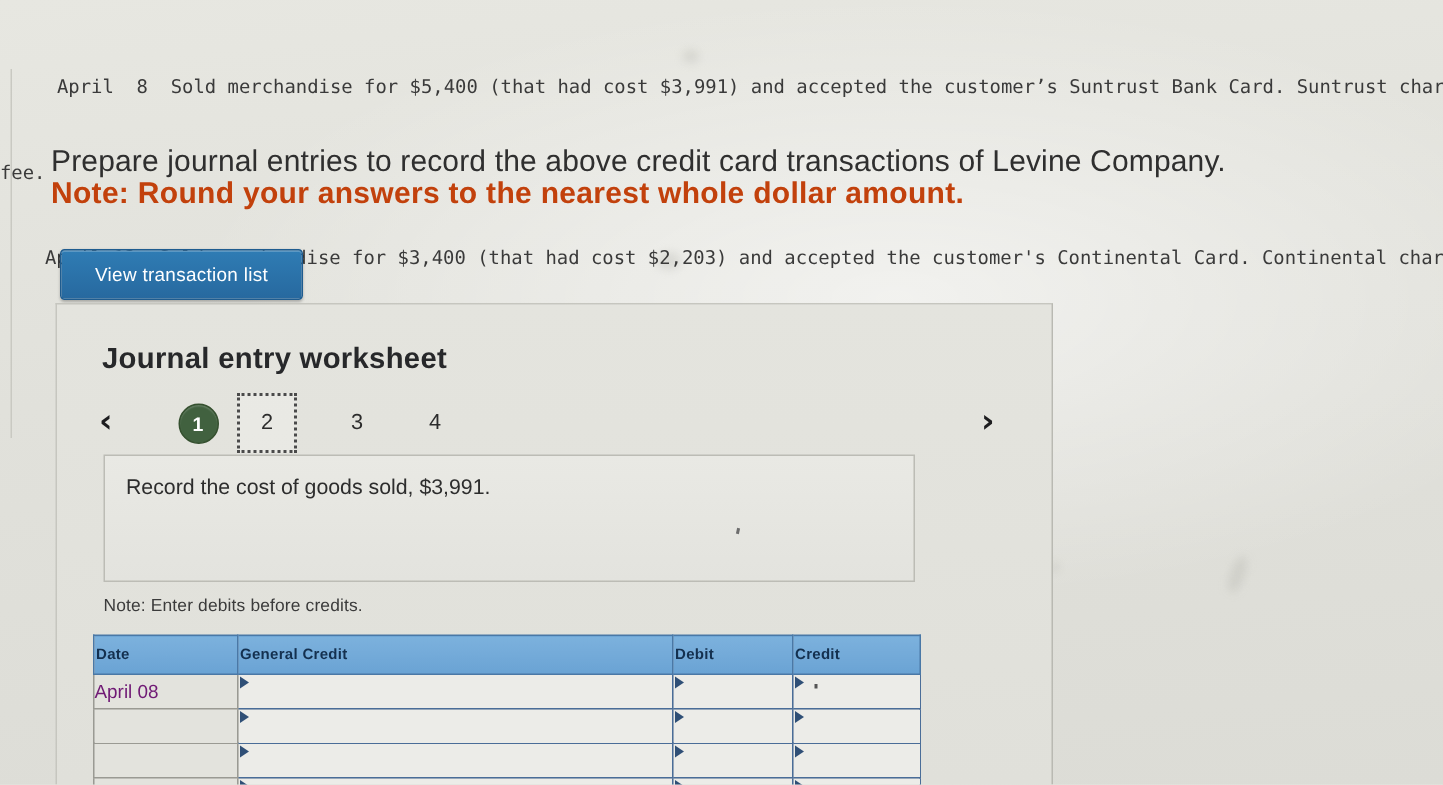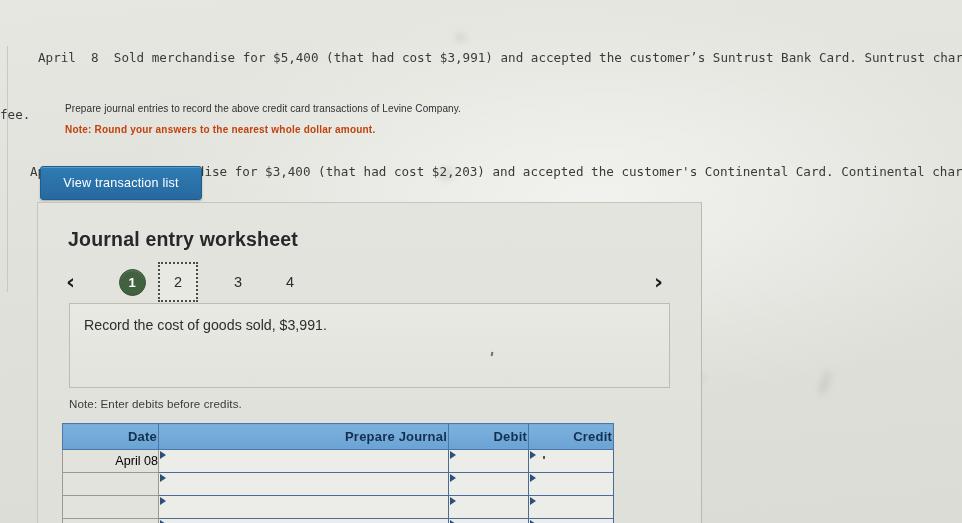--- a/index.html
+++ b/index.html
@@ -53,25 +53,24 @@
   .p-line-a { padding-left: 38px; }
   .p-line-b { }
   .p-line-c { padding-left: 30px; }
   .p-line-d { padding-left: 94px; }
 
   
   .prompt {
     position: absolute;
     left: 34px;
     top: 98px;
-    font-size: 10px;
+    font-size: 20px;
     line-height: 21px;
     color: #2f2f2f;
     letter-spacing: 0.1px;
-    margin-left: 31px;
   }
   .prompt .note {
     font-weight: bold;
     color: #c2410c;
     letter-spacing: 0.2px;
   }
 
   
   .btn-view {
     position: absolute;
@@ -176,21 +175,21 @@
   .tab.focused {
     border: 2px dotted #4a4a4a;
     background: rgba(255,255,255,0.22);
   }
 
   
   .instruction-box {
     position: absolute;
     left: 69px;
     top: 303px;
-    width: 601px;
+    width: 541px;
     height: 85px;
     background: linear-gradient(180deg, #e9e9e4 0%, #e3e3de 100%);
     border: 1px solid #bcbcb5;
     box-sizing: border-box;
   }
   .instruction-text {
     position: absolute;
     left: 14px;
     top: 13px;
     font-size: 14.2px;
@@ -225,36 +224,36 @@
     border-collapse: collapse;
     table-layout: fixed;
     font-size: 12.8px;
   }
   .jtable th {
     background: linear-gradient(180deg, #7cb1dd 0%, #6aa3d4 100%);
     color: #14304f;
     font-weight: bold;
     height: 23px;
     border: 1px solid #4a78a6;
-    text-align: right;
-    font-size: 13px;
+    text-align: left;
+    font-size: 10px;
     letter-spacing: 0.2px;
   }
   .jtable td {
     height: 22px;
     border: 1px solid #4a6d98;
     background: #ecece8;
     padding: 0;
     position: relative;
   }
   .jtable td.datecell {
     background: #e3e3dd;
     border: 1px solid #9a9a93;
-    text-align: right;
-    color: #000000;
+    text-align: left;
+    color: #701a75;
     font-size: 12.6px;
   }
   
   .jtable td.dd::before {
     content: "";
     position: absolute;
     left: 1px;
     top: 1px;
     width: 0;
     height: 0;
@@ -347,21 +346,21 @@
 <table class="jtable">
   <colgroup>
     <col class="col-date">
     <col class="col-gj">
     <col class="col-debit">
     <col class="col-credit">
   </colgroup>
   <thead>
     <tr>
       <th>Date</th>
-      <th>Prepare Journal</th>
+      <th>General Credit</th>
       <th>Debit</th>
       <th>Credit</th>
     </tr>
   </thead>
   <tbody>
     <tr>
       <td class="datecell">April 08</td>
       <td class="dd"></td>
       <td class="dd"></td>
       <td class="dd">

